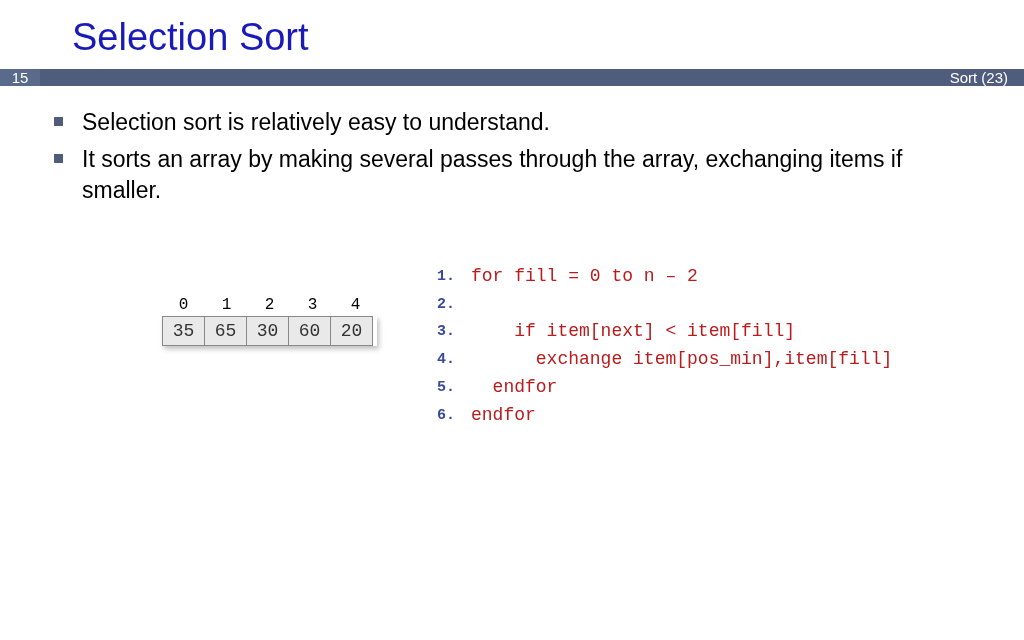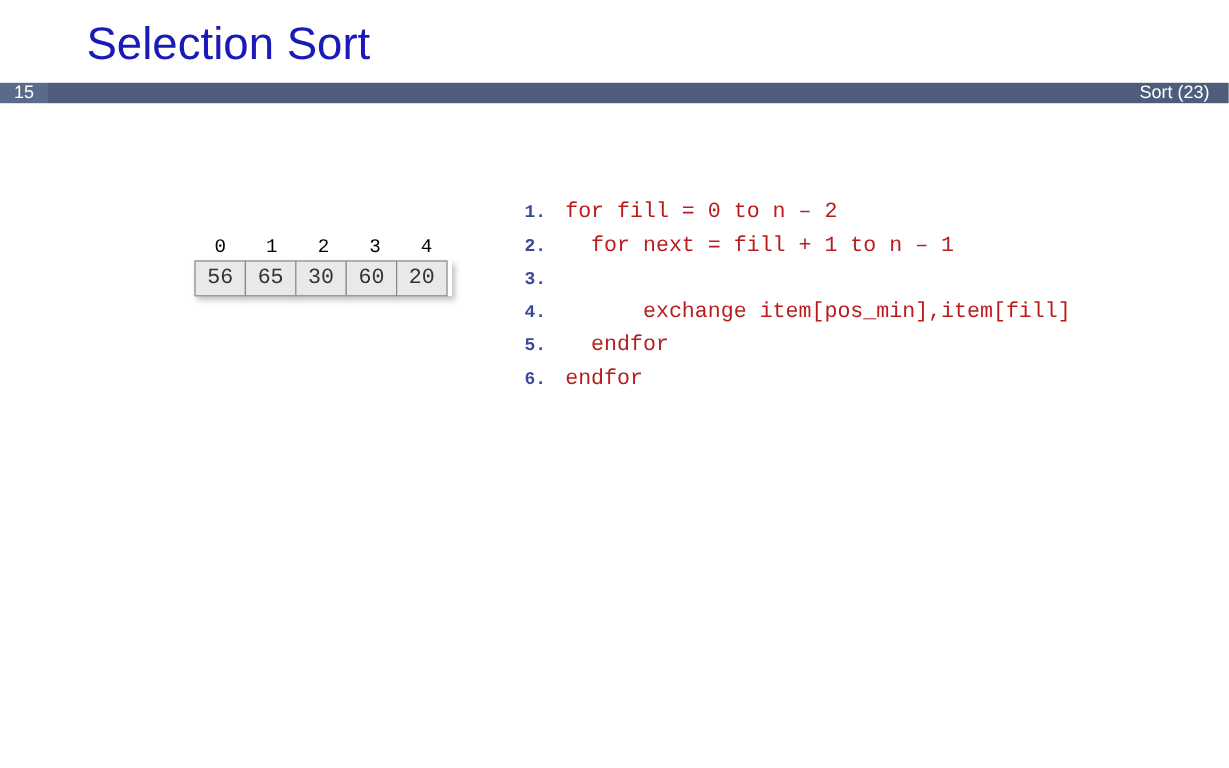--- a/index.html
+++ b/index.html
@@ -128,51 +128,53 @@
 
 <h1 class="slide-title">Selection Sort</h1>
 
 <div class="header-bar">
   <div class="page-num">15</div>
   <div class="bar-fill">Sort (23)</div>
 </div>
 
 <div class="content">
   <ul class="bullet-list">
+    <li>Selection sort is relatively easy to understand.</li>
+    <li>It sorts an array by making several passes through the array, exchanging items if smaller.</li>
   </ul>
 
   <div class="lower">
     <div class="array-wrap">
       <div class="indices">
         <span>0</span>
         <span>1</span>
         <span>2</span>
         <span>3</span>
         <span>4</span>
       </div>
       <div class="cells">
-        <span>56</span>
+        <span>35</span>
         <span>65</span>
         <span>30</span>
         <span>60</span>
         <span>20</span>
       </div>
     </div>
 
     <div class="pseudo">
       <div class="line">
         <span class="ln">1.</span>
         <span class="code">for fill = 0 to n – 2</span>
       </div>
       <div class="line">
         <span class="ln">2.</span>
-        <span class="code">  for next = fill + 1 to n – 1</span>
       </div>
       <div class="line">
         <span class="ln">3.</span>
+        <span class="code">    if item[next] &lt; item[fill]</span>
       </div>
       <div class="line">
         <span class="ln">4.</span>
         <span class="code">      exchange item[pos_min],item[fill]</span>
       </div>
       <div class="line">
         <span class="ln">5.</span>
         <span class="code">  endfor</span>
       </div>
       <div class="line">

